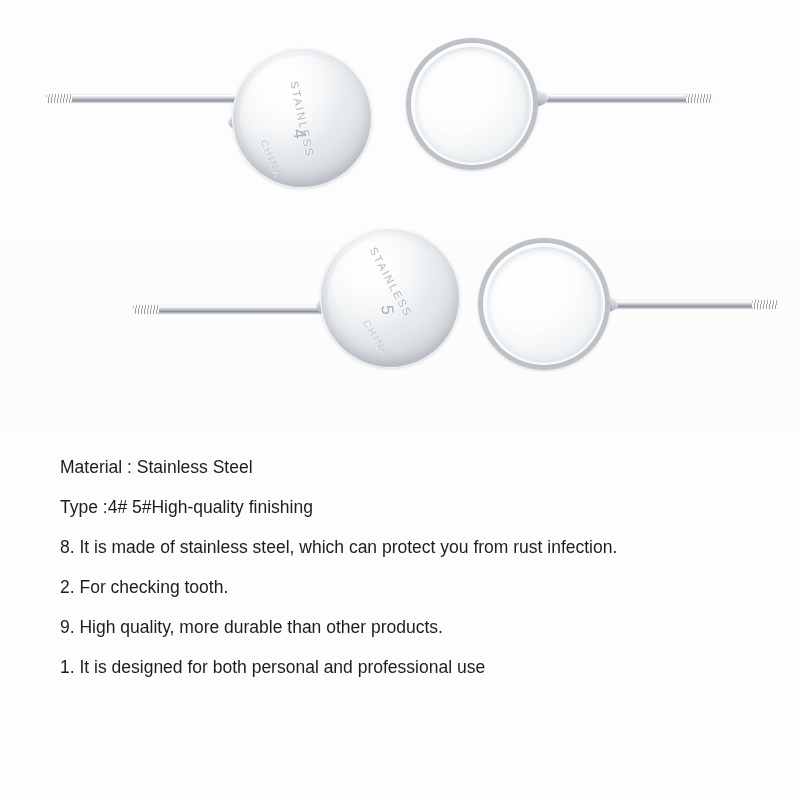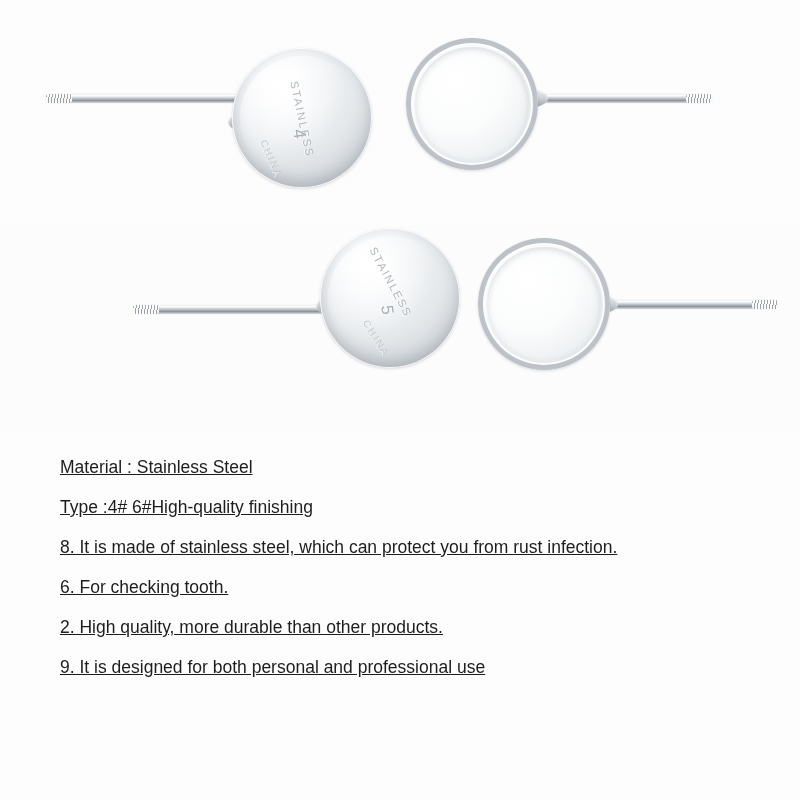--- a/index.html
+++ b/index.html
@@ -149,21 +149,20 @@
     left: 60px;
     top: 452px;
     width: 710px;
   }
   .description p {
     margin: 0 0 10px 0;
     font-size: 17.5px;
     line-height: 30px;
     color: #1d1d1d;
     font-family: "Liberation Sans", sans-serif;
-    text-decoration: underline;
   }
 </style>
 </head>
 <body>
 
 <div class="page">
 
   <div class="product-area">
 
     <div class="mirror">
@@ -207,20 +206,20 @@
       <div class="disc-front" style="left:478px; top:238px; width:132px; height:132px;">
         <div class="face"></div>
         <div class="rim"></div>
       </div>
     </div>
 
   </div>
 
   <div class="description">
     <p>Material : Stainless Steel</p>
-    <p>Type :4# 6#High-quality finishing</p>
+    <p>Type :4# 5#High-quality finishing</p>
     <p>8. It is made of stainless steel, which can protect you from rust infection.</p>
-    <p>6. For checking tooth.</p>
-    <p>2. High quality, more durable than other products.</p>
-    <p>9. It is designed for both personal and professional use</p>
+    <p>2. For checking tooth.</p>
+    <p>9. High quality, more durable than other products.</p>
+    <p>1. It is designed for both personal and professional use</p>
   </div>
 
 </div>
 
 </body></html>

